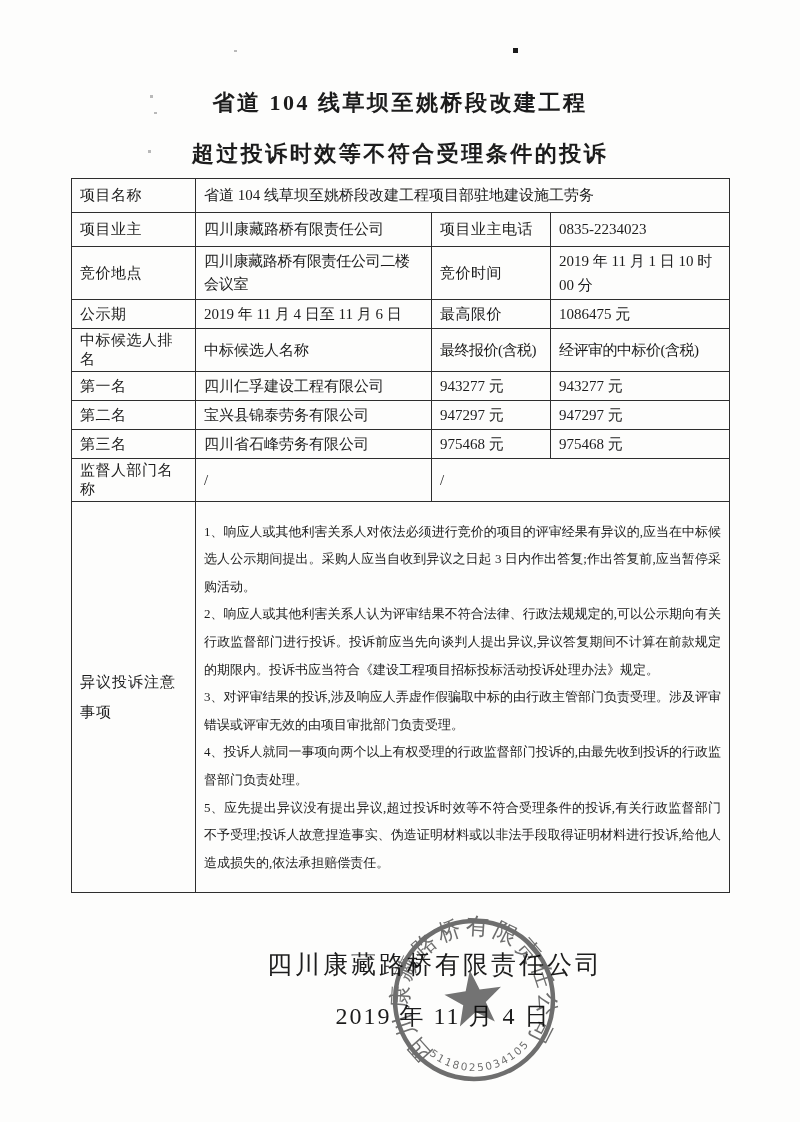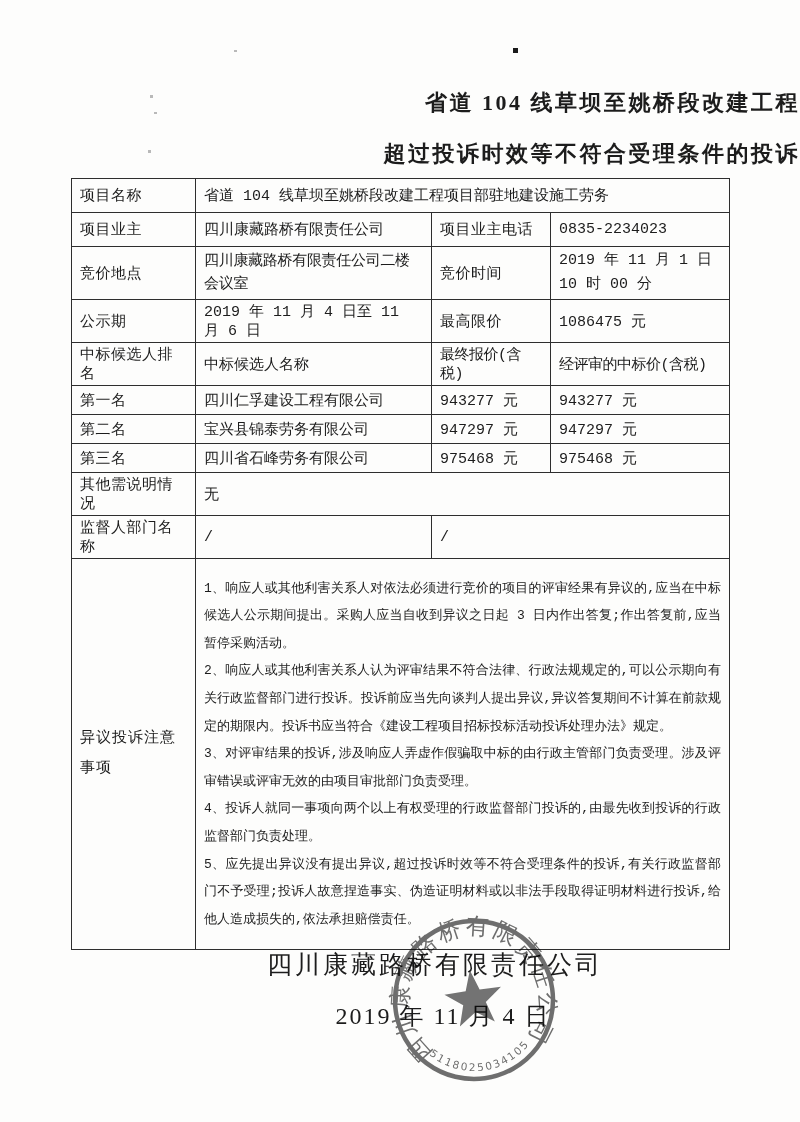--- a/index.html
+++ b/index.html
@@ -5,34 +5,33 @@
   html,body { margin:0; padding:0; }
   .page {
     position:relative; width:800px; height:1122px;
     background:#fdfdfc; overflow:hidden;
     font-family:"Liberation Serif","DejaVu Serif",serif;
     color:#1c1c1c;
   }
   .speck { position:absolute; background:#1a1a1a; }
   .speck.faint { background:#b9b9b9; }
 
-  .title { position:absolute; left:0; width:100%; text-align:right;
+  .title { position:absolute; left:0; width:100%; text-align:center;
            font-size:22px; font-weight:bold; letter-spacing:2.5px; }
   .title.l1 { top:88px; }
   .title.l2 { top:139px; }
 
   table.doc {
     position:absolute; left:71px; top:178px; width:658px;
     border-collapse:collapse; table-layout:fixed;
   }
   table.doc td {
     border:1.6px solid #2e2e2e;
     padding:2px 8px; font-size:15px; vertical-align:middle;
     overflow:hidden;
-    font-family:Liberation Mono, monospace;
   }
   td.venue { font-size:14.5px; letter-spacing:-0.3px; line-height:23px; padding:2px 4px 2px 8px; }
   td.time  { line-height:24px; }
   td.tight { padding:2px 3px; letter-spacing:-0.5px; }
   td.label { letter-spacing:0.5px; }
   td.notes { padding:5px 10px 5px 10px; vertical-align:top; }
   td.notes p { margin:0; line-height:27.6px; font-size:13px; text-align:justify; }
   td.objlabel { line-height:30px; letter-spacing:1px; }
 
   .footer-company { position:absolute; top:948px; left:435px; transform:translateX(-50%);
@@ -104,24 +103,20 @@
         <td>宝兴县锦泰劳务有限公司</td>
         <td>947297 元</td>
         <td>947297 元</td>
       </tr>
       <tr style="height:29px;">
         <td class="label">第三名</td>
         <td>四川省石峰劳务有限公司</td>
         <td>975468 元</td>
         <td>975468 元</td>
       </tr>
-      <tr style="height:23px;">
-        <td class="label">其他需说明情况</td>
-        <td colspan="3">无</td>
-      </tr>
       <tr style="height:25px;">
         <td class="label">监督人部门名称</td>
         <td>/</td>
         <td colspan="2">/</td>
       </tr>
       <tr style="height:391px;">
         <td class="label objlabel">异议投诉注意事项</td>
         <td colspan="3" class="notes">
           <p>1、响应人或其他利害关系人对依法必须进行竞价的项目的评审经果有异议的,应当在中标候选人公示期间提出。采购人应当自收到异议之日起 3 日内作出答复;作出答复前,应当暂停采购活动。</p>
           <p>2、响应人或其他利害关系人认为评审结果不符合法律、行政法规规定的,可以公示期向有关行政监督部门进行投诉。投诉前应当先向谈判人提出异议,异议答复期间不计算在前款规定的期限内。投诉书应当符合《建设工程项目招标投标活动投诉处理办法》规定。</p>

